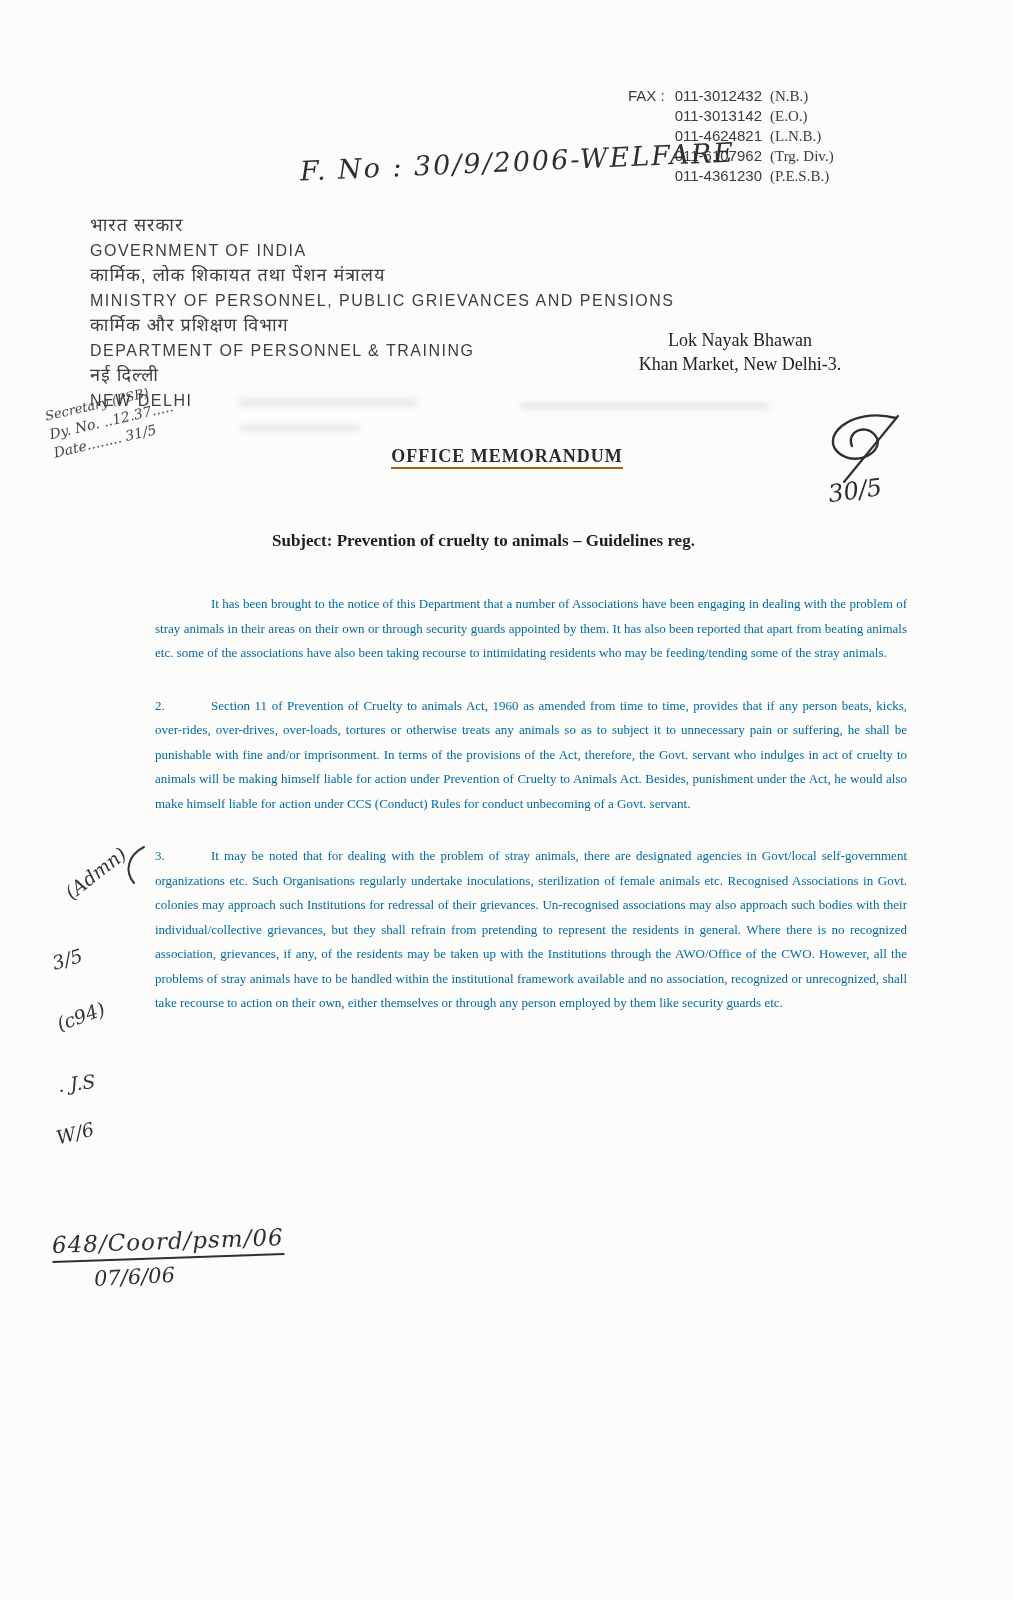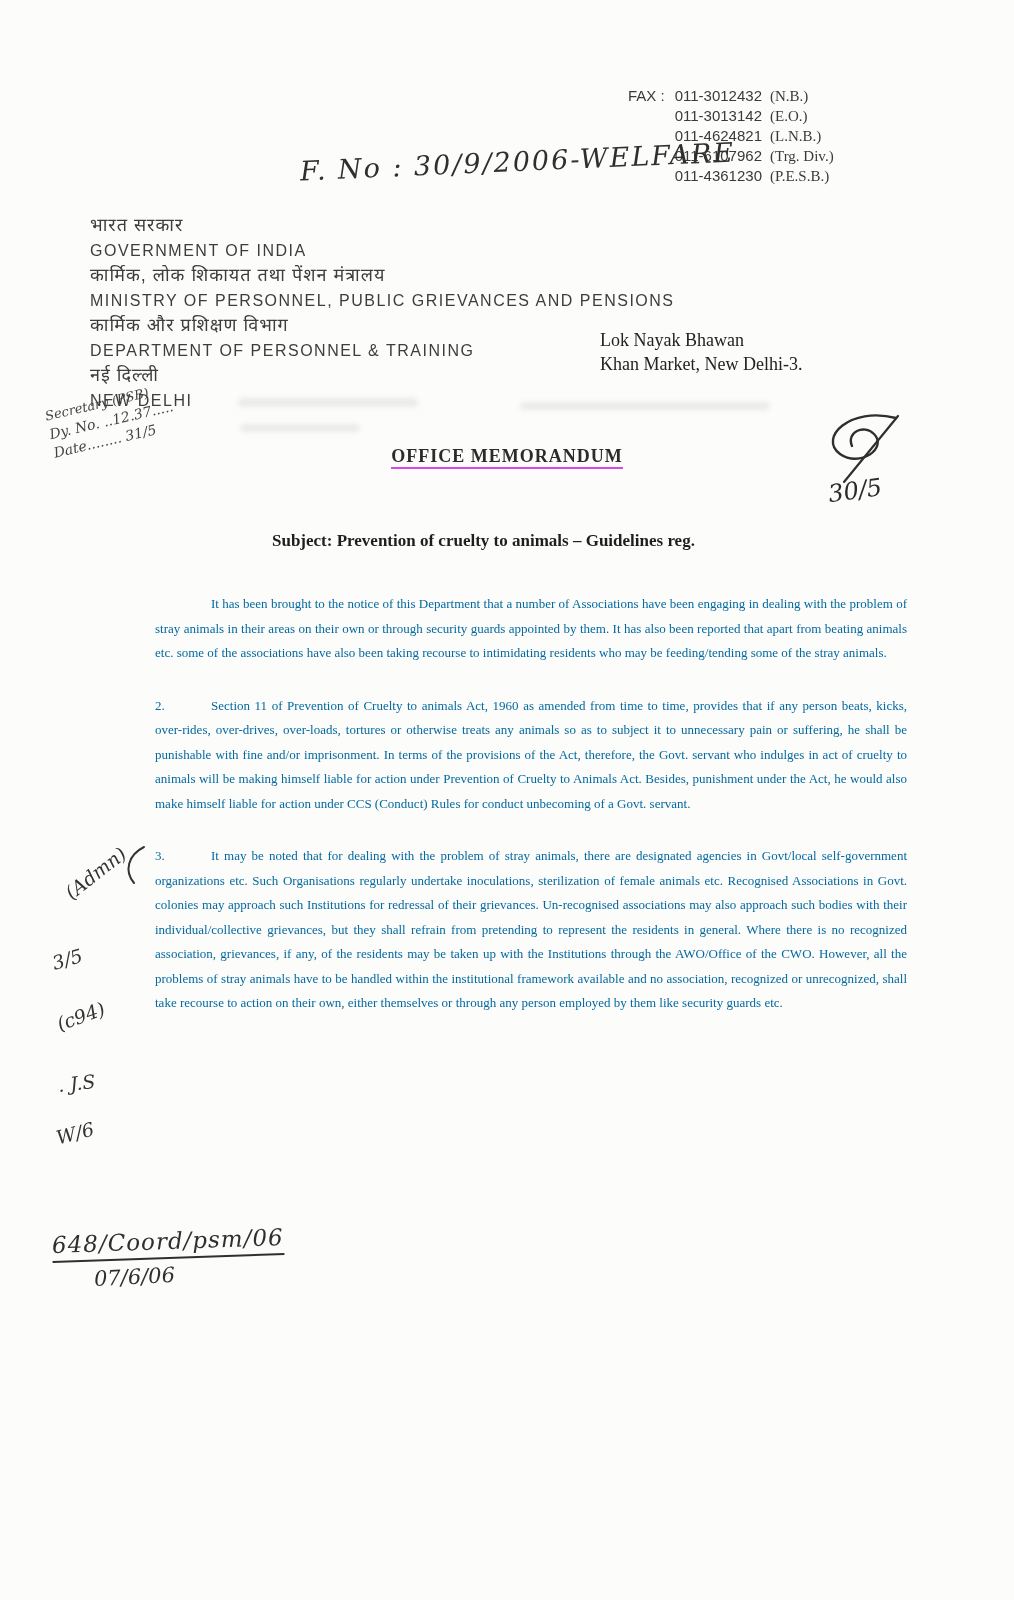--- a/index.html
+++ b/index.html
@@ -38,21 +38,21 @@
     text-align:left;
     font-family:"Liberation Sans", sans-serif;
     color:#3d3d3d;
     margin-top:29px;
   }
   .letterhead .hi{font-size:18px;line-height:25px;letter-spacing:1px;}
   .letterhead .en{font-size:16px;line-height:25px;letter-spacing:1.5px;}
   
   .address{
     position:absolute;top:328px;left:600px;width:280px;
-    text-align:left;
+    text-align:center;
     font-size:18px;line-height:24px;color:#222;
   }
   
   .stamp{
     position:absolute;top:392px;left:48px;
     transform:rotate(-13deg);
     font-size:14px;line-height:19px;color:#444;
     white-space:nowrap;
   }
   .stamp .s1{font-size:13px;}
@@ -61,21 +61,21 @@
   .sm1{top:398px;left:238px;width:180px;height:9px;}
   .sm2{top:402px;left:520px;width:250px;height:8px;}
   .sm3{top:424px;left:240px;width:120px;height:8px;}
   
   .memo-title{
     position:absolute;top:446px;left:0;width:1014px;
     text-align:center;
   }
   .memo-title span{
     font-weight:bold;font-size:18px;letter-spacing:1px;
-    border-bottom:2px solid #d946ef;padding-bottom:1px;
+    border-bottom:2px solid #a16207;padding-bottom:1px;
   }
   
   .signature{position:absolute;top:412px;left:810px;width:110px;}
   .signature svg{display:block;}
   .sig-note{
     font-family:"DejaVu Serif", serif;font-style:italic;
     font-size:24px;margin-left:18px;margin-top:-10px;
     transform:rotate(-8deg);
   }
   

